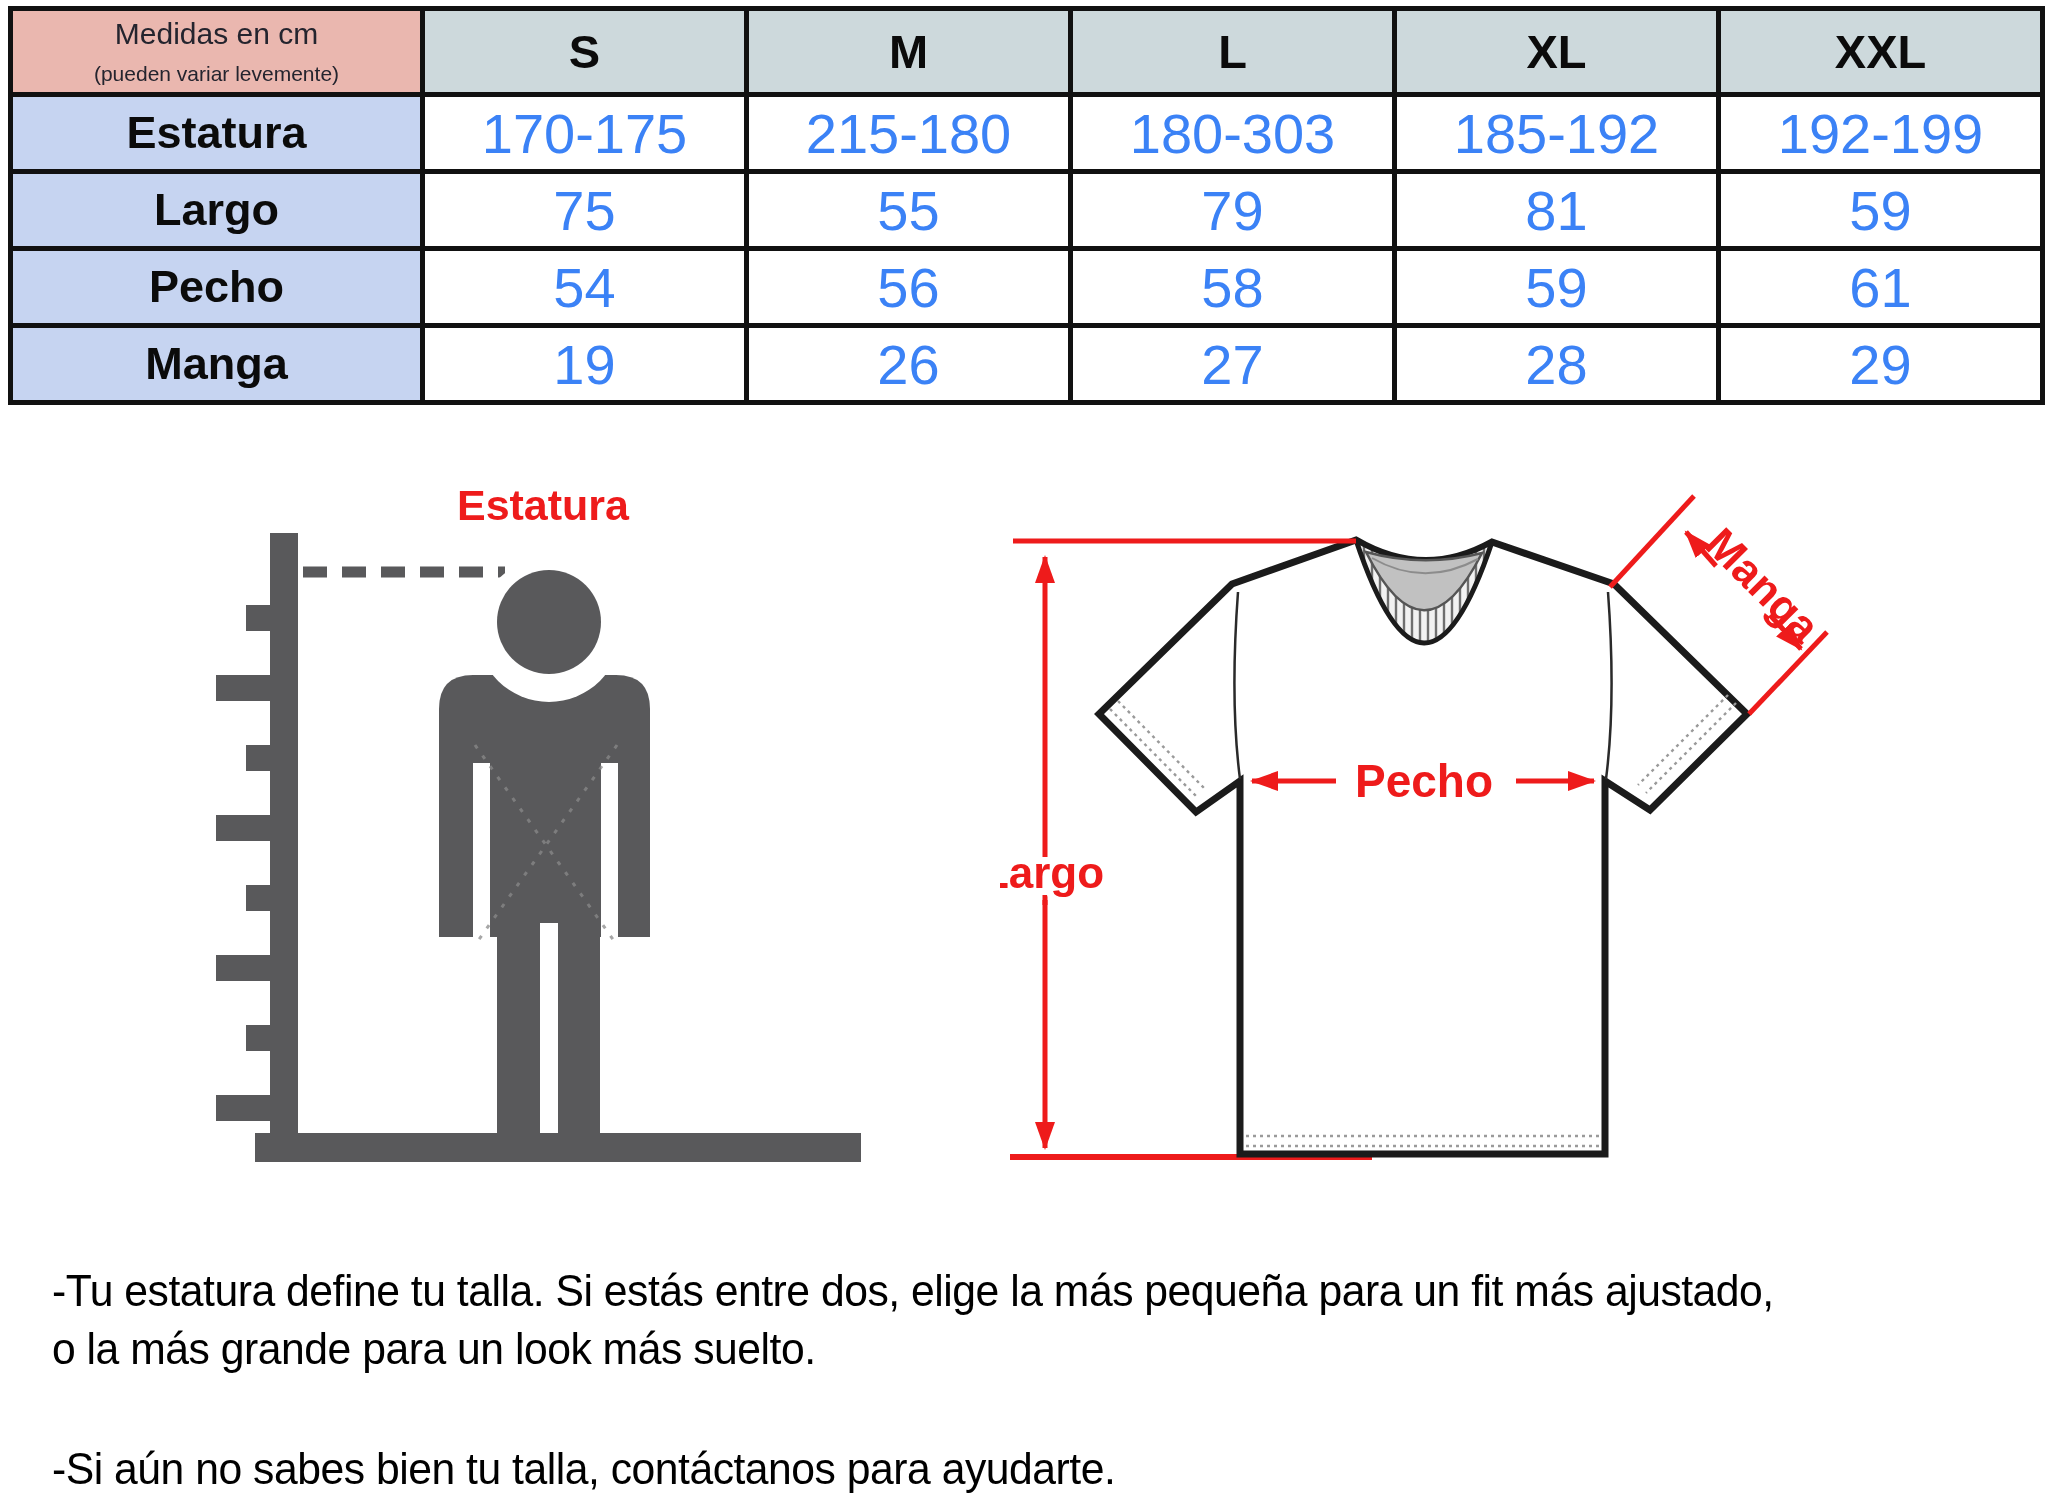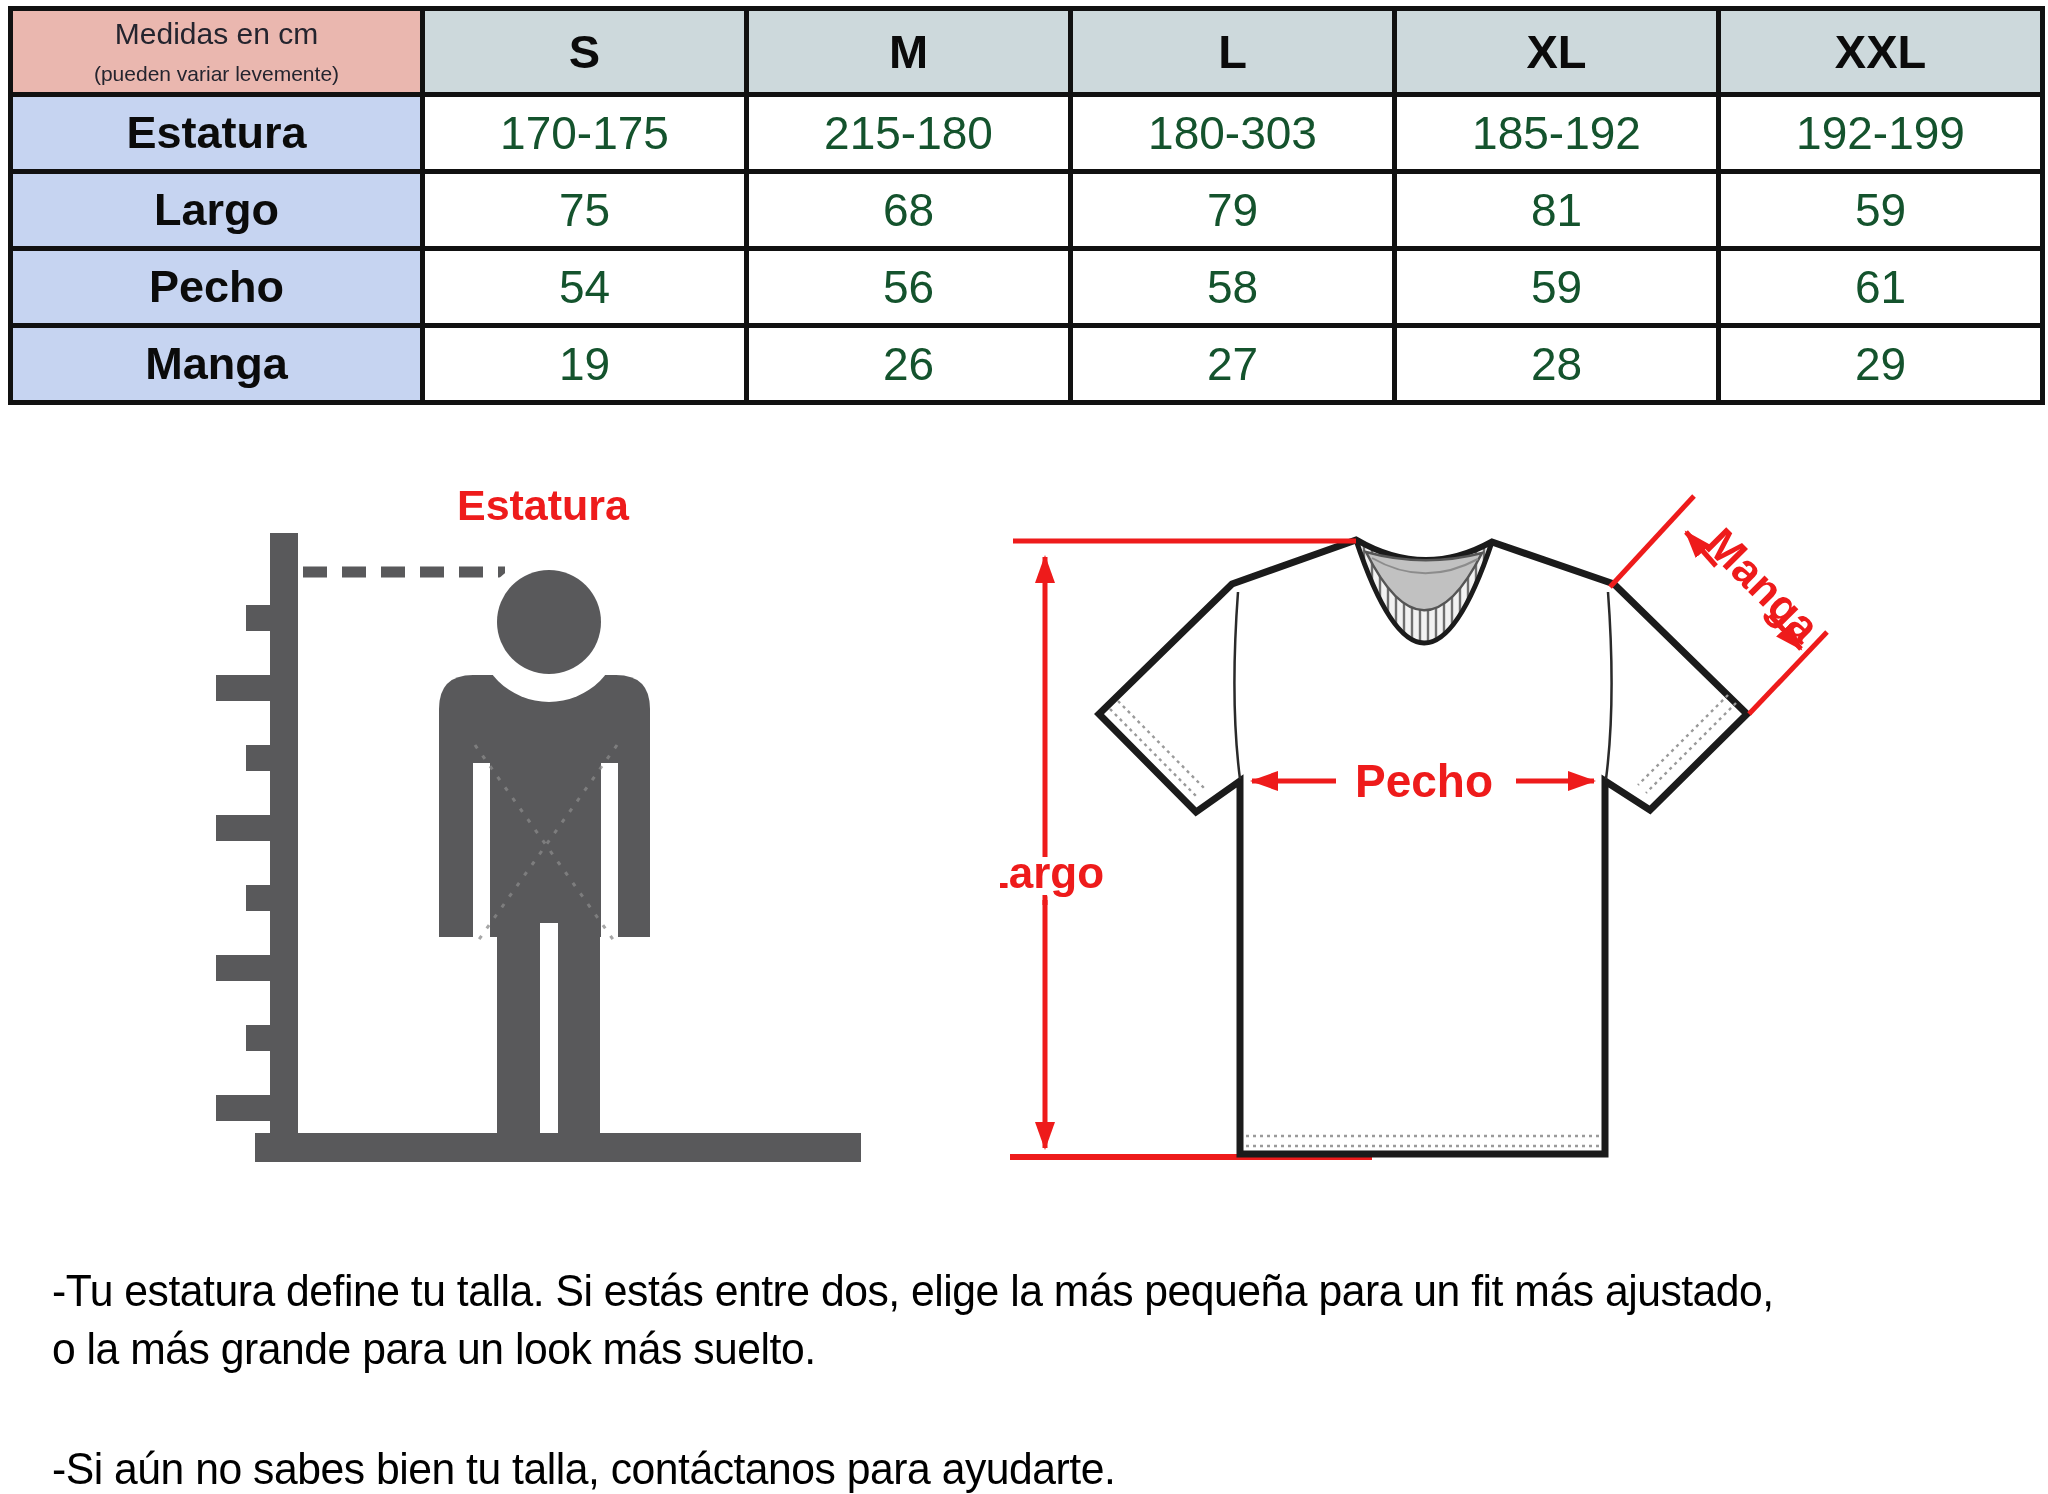--- a/index.html
+++ b/index.html
@@ -9,21 +9,21 @@
   
   #size-table{position:absolute;left:8px;top:6px;width:2032px;border-collapse:collapse;table-layout:fixed;}
   #size-table td,#size-table th{border:5px solid #111;text-align:center;vertical-align:middle;padding:0;overflow:hidden;}
   #size-table .hdr-row{height:86px;}
   #size-table .data-row{height:77px;}
   .cell-measures{background:#eab7af;}
   .cell-measures .t1{font-size:30px;color:#24242e;font-weight:400;line-height:34px;}
   .cell-measures .t2{font-size:21px;color:#24242e;font-weight:400;line-height:24px;margin-top:11px;}
   .cell-size{background:#cdd9dc;font-weight:bold;font-size:47px;color:#0b0b0b;}
   .cell-rowlabel{background:#c6d4f1;font-weight:bold;font-size:45px;color:#0b0b0b;}
-  .cell-value{background:#fff;font-size:46px;font-weight:400;color:#14532d;}
+  .cell-value{background:#fff;font-size:56px;font-weight:400;color:#3b82f6;}
 
   
   #person-svg{position:absolute;left:170px;top:440px;}
   #shirt-svg{position:absolute;left:1000px;top:480px;}
   .red-label{font-weight:bold;fill:#ee1b1b;}
 
   
   #notes{position:absolute;left:52px;top:1262px;width:1985px;color:#000;
          font-size:44px;line-height:58px;letter-spacing:-0.5px;
          transform:scaleX(.97);transform-origin:0 0;}
@@ -59,21 +59,21 @@
       <td class="cell-rowlabel">Estatura</td>
       <td class="cell-value">170-175</td>
       <td class="cell-value">215-180</td>
       <td class="cell-value">180-303</td>
       <td class="cell-value">185-192</td>
       <td class="cell-value">192-199</td>
     </tr>
     <tr class="data-row">
       <td class="cell-rowlabel">Largo</td>
       <td class="cell-value">75</td>
-      <td class="cell-value">68</td>
+      <td class="cell-value">55</td>
       <td class="cell-value">79</td>
       <td class="cell-value">81</td>
       <td class="cell-value">59</td>
     </tr>
     <tr class="data-row">
       <td class="cell-rowlabel">Pecho</td>
       <td class="cell-value">54</td>
       <td class="cell-value">56</td>
       <td class="cell-value">58</td>
       <td class="cell-value">59</td>

